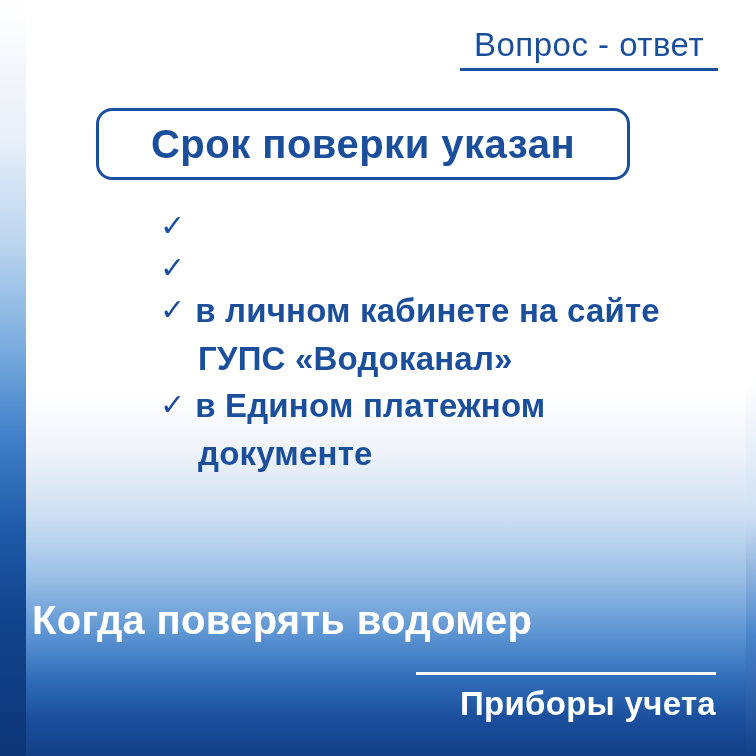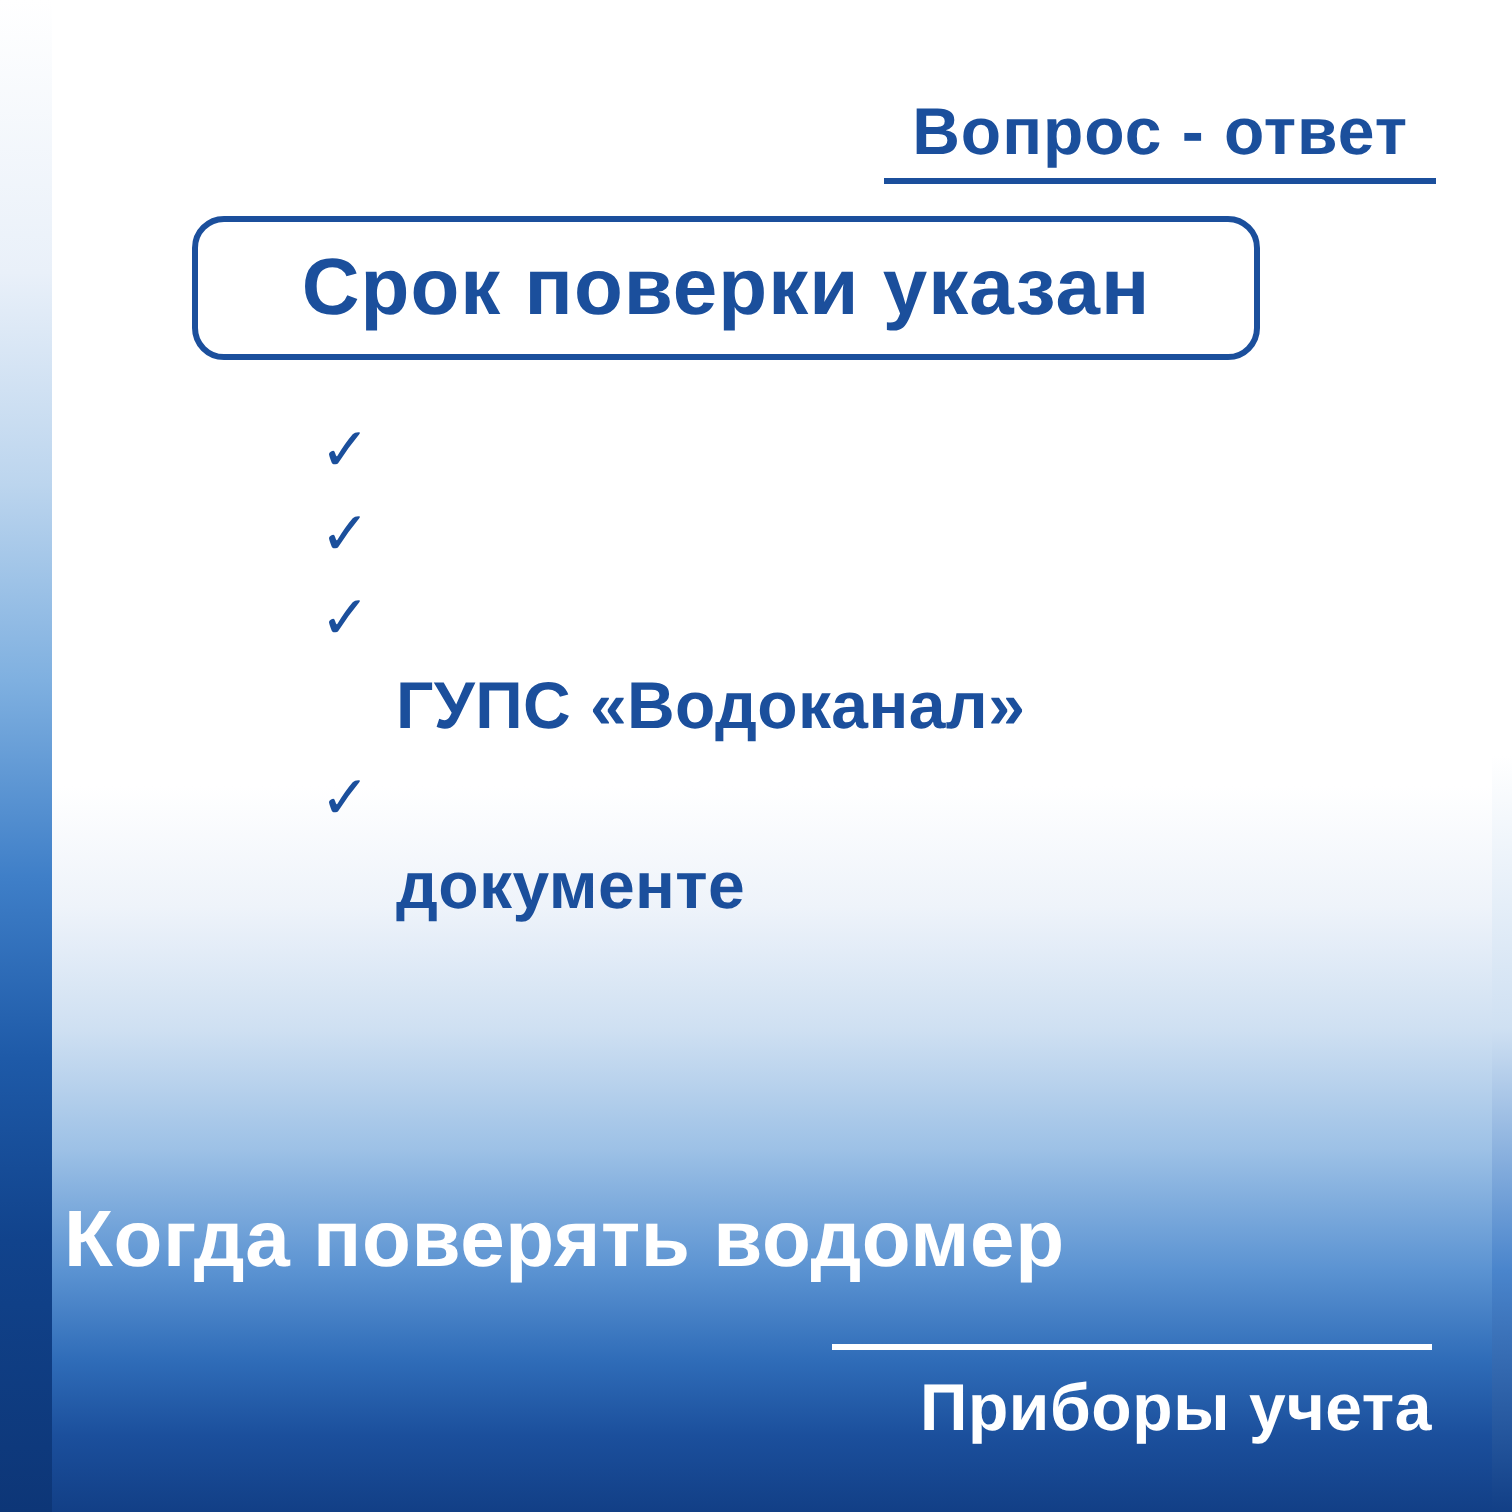--- a/index.html
+++ b/index.html
@@ -129,29 +129,28 @@
     background: #2f6cb8;
     border-radius: 50% 50% 50% 50% / 60% 60% 40% 40%;
   }
 
   
   .header-title {
     position: absolute;
     right: 38px;
     top: 26px;
     font-size: 33px;
-    font-weight: bold;
+    font-weight: normal;
     color: #1b4f9c;
     letter-spacing: 0.5px;
     padding-bottom: 4px;
     border-bottom: 3px solid #1b4f9c;
     padding-left: 14px;
     padding-right: 14px;
     font-family: "Liberation Sans", sans-serif;
-    margin-top: 21px;
   }
 
   
   .main-box {
     position: absolute;
     left: 96px;
     top: 108px;
     width: 534px;
     height: 72px;
     border: 3px solid #1b4f9c;
@@ -250,29 +249,31 @@
     <div class="list-item">
       <span class="check">✓</span>
     </div>
 
     <div class="list-item">
       <span class="check">✓</span>
     </div>
 
     <div class="list-item">
       <span class="check">✓</span>
+      <span class="item-text">в личном кабинете на сайте</span>
     </div>
 
     <div class="list-item">
       <span class="check"></span>
       <span class="item-text item-indent">ГУПС «Водоканал»</span>
     </div>
 
     <div class="list-item">
       <span class="check">✓</span>
+      <span class="item-text">в Едином платежном</span>
     </div>
 
     <div class="list-item">
       <span class="check"></span>
       <span class="item-text item-indent">документе</span>
     </div>
 
   </div>
 
   <div class="bottom-title">Когда поверять водомер</div>

